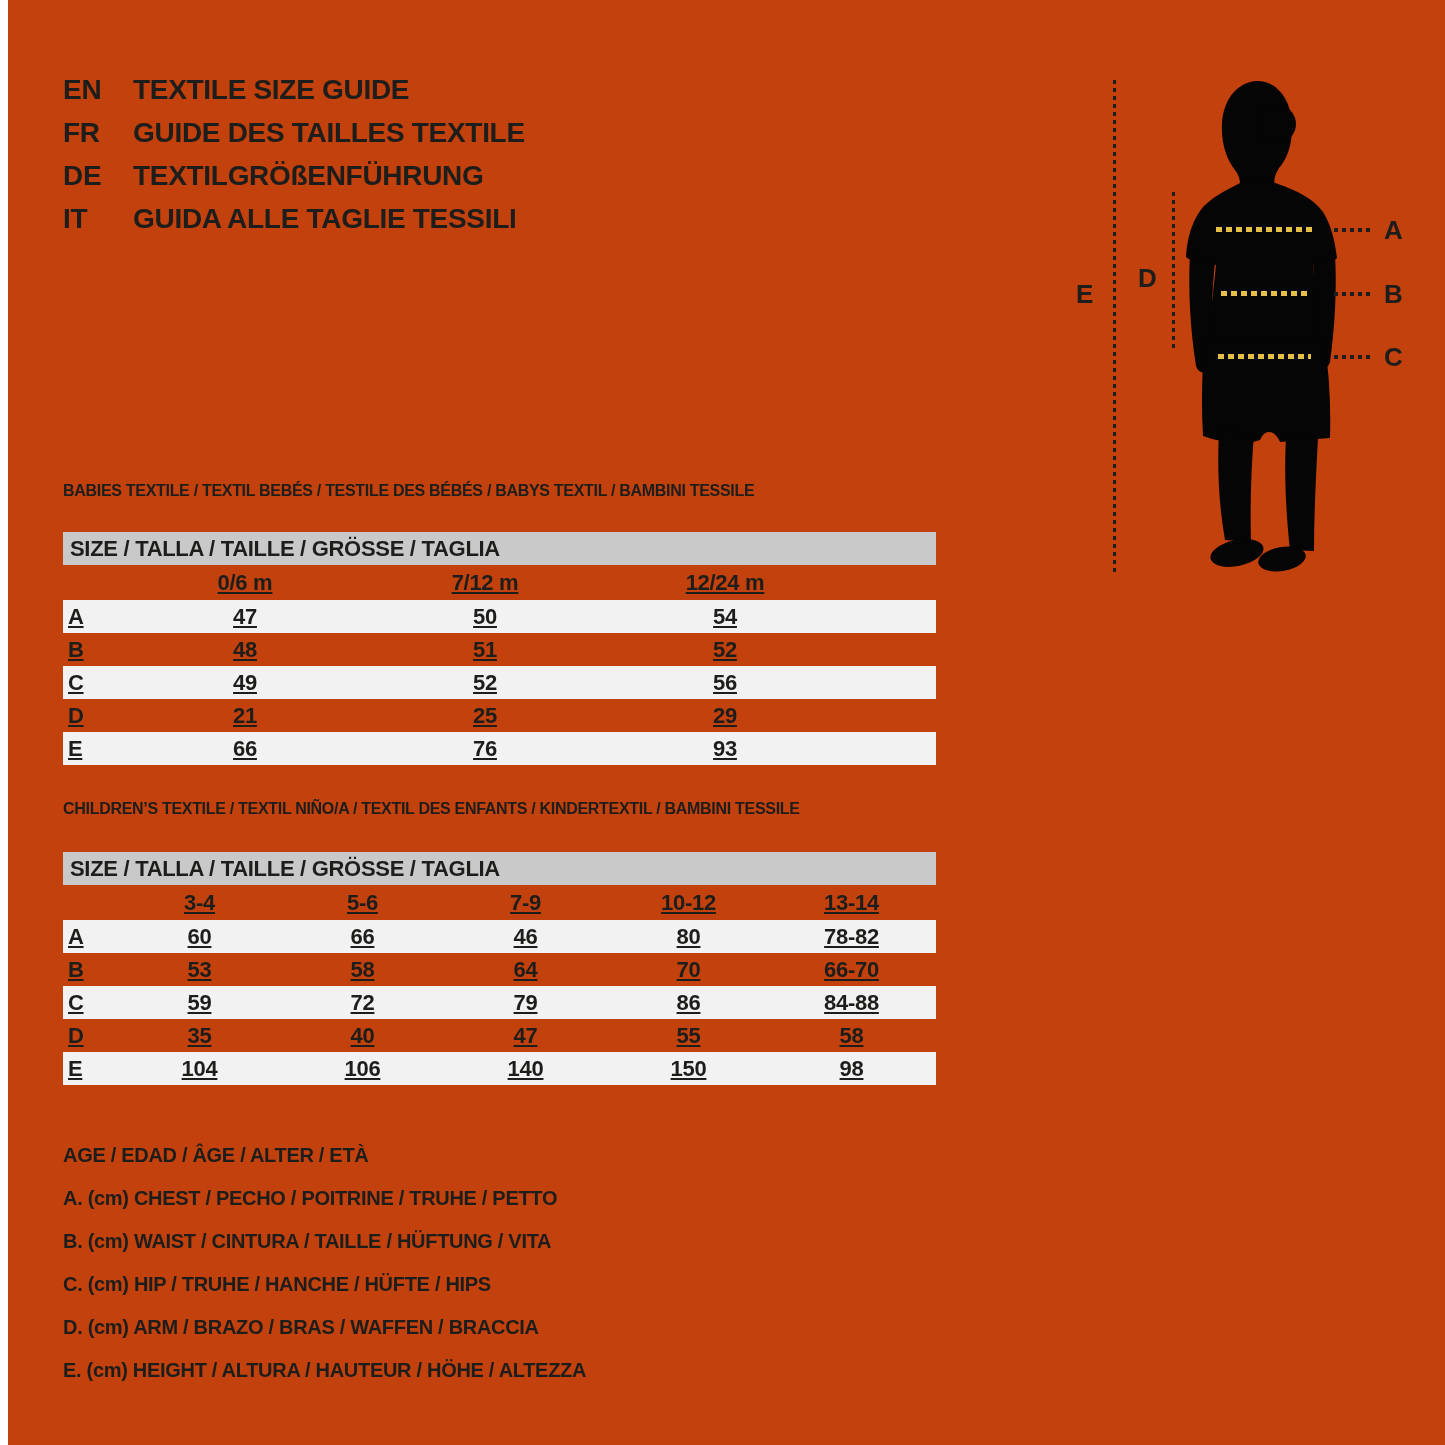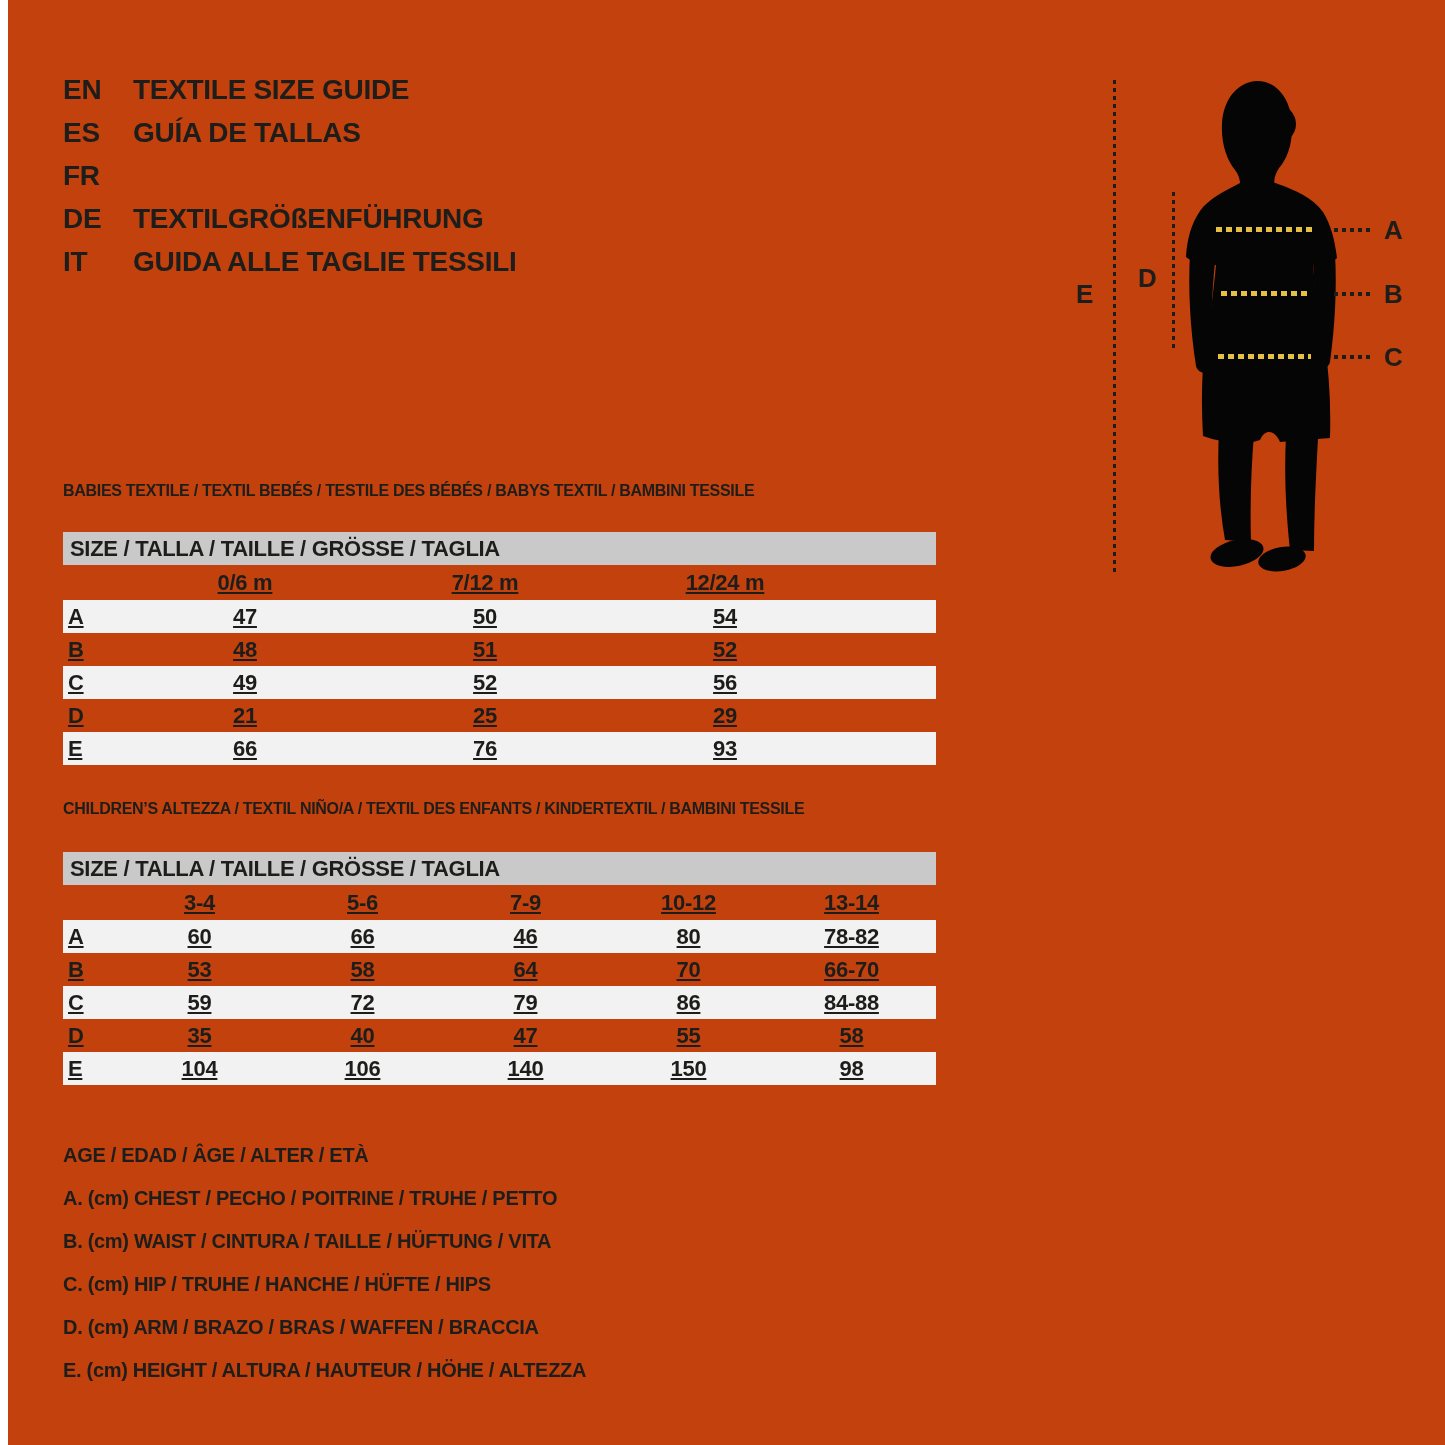--- a/index.html
+++ b/index.html
@@ -45,25 +45,22 @@
 <body>
 
 <div class="page">
 
   <div class="lang-block">
     <div class="lang-row">
       <span class="lang-code">EN</span>
       <span class="lang-title">TEXTILE SIZE GUIDE</span>
     </div>
     <div class="lang-row">
-      <span class="lang-code">ES</span>
-      <span class="lang-title">GUÍA DE TALLAS</span>
-    </div>
-    <div class="lang-row">
       <span class="lang-code">FR</span>
+      <span class="lang-title">GUIDE DES TAILLES TEXTILE</span>
     </div>
     <div class="lang-row">
       <span class="lang-code">DE</span>
       <span class="lang-title">TEXTILGRÖßENFÜHRUNG</span>
     </div>
     <div class="lang-row">
       <span class="lang-code">IT</span>
       <span class="lang-title">GUIDA ALLE TAGLIE TESSILI</span>
     </div>
   </div>
@@ -136,21 +133,21 @@
       <div class="b-col">29</div>
     </div>
     <div class="t-row alt">
       <div class="t-label">E</div>
       <div class="b-col">66</div>
       <div class="b-col">76</div>
       <div class="b-col">93</div>
     </div>
   </div>
 
-  <div class="section-heading" style="top:800px;">CHILDREN’S ALTEZZA / TEXTIL NIÑO/A / TEXTIL DES ENFANTS / KINDERTEXTIL / BAMBINI TESSILE</div>
+  <div class="section-heading" style="top:800px;">CHILDREN’S TEXTILE / TEXTIL NIÑO/A / TEXTIL DES ENFANTS / KINDERTEXTIL / BAMBINI TESSILE</div>
   <div class="size-bar" style="top:852px;">
     <span>SIZE / TALLA / TAILLE / GRÖSSE / TAGLIA</span>
   </div>
   <div class="table" style="top:885px;">
     <div class="t-row head">
       <div class="c-label"></div>
       <div class="c-col">3-4</div>
       <div class="c-col">5-6</div>
       <div class="c-col">7-9</div>
       <div class="c-col">10-12</div>

